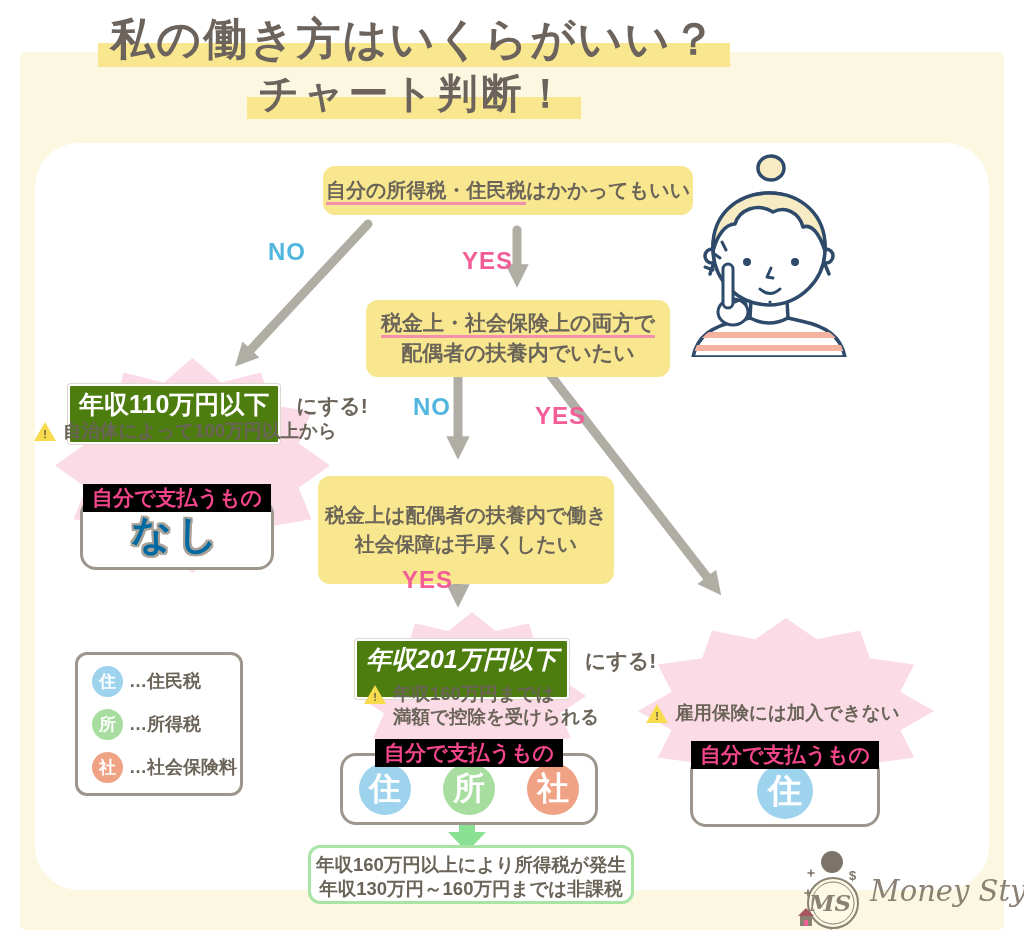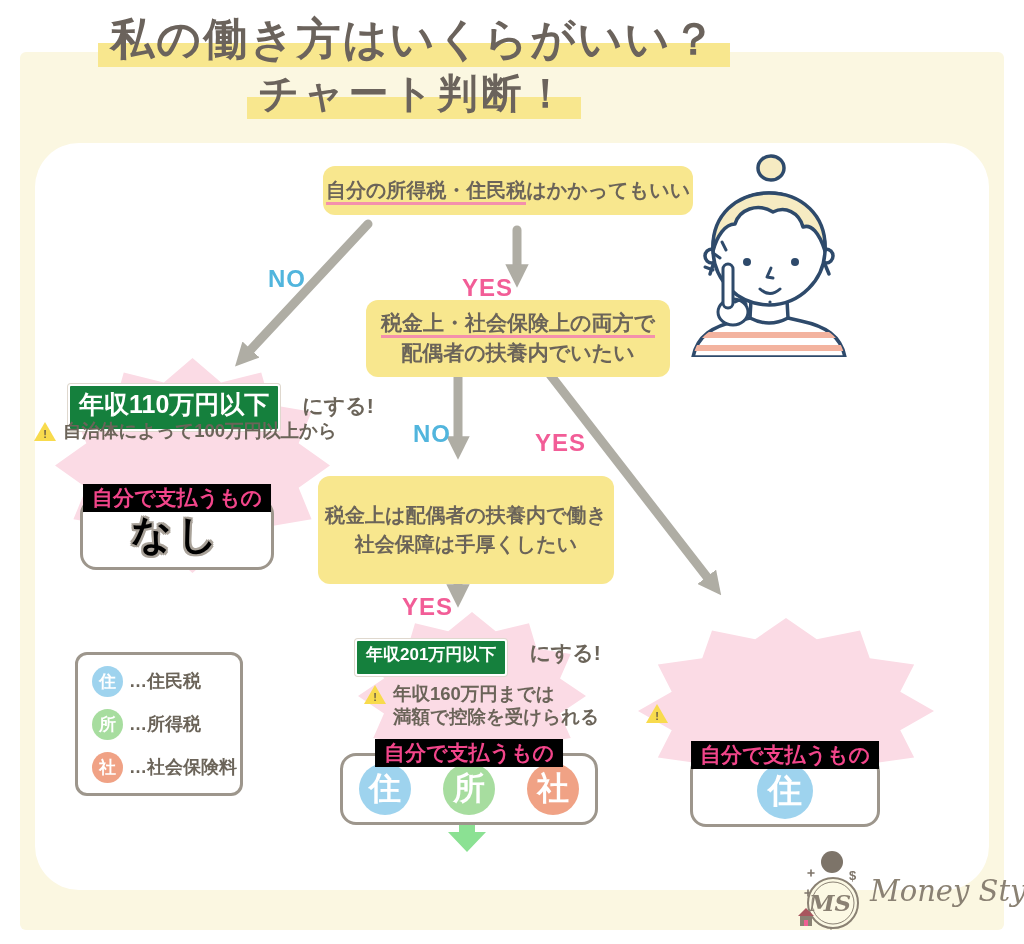--- a/index.html
+++ b/index.html
@@ -15,43 +15,43 @@
   .t1{top:10px;font-size:44px;letter-spacing:2px;}
   .t2{top:66px;font-size:40px;letter-spacing:4px;}
   .hl{background:linear-gradient(transparent 54%, #F8E78E 54%);padding:0 12px 4px;}
 
   
   .node{position:absolute;background:#F8E78E;border-radius:12px;color:#6B6459;font-weight:bold;
         text-align:center;z-index:5;line-height:1.45;}
   .u{border-bottom:3px solid #F490AC;padding-bottom:1px;}
 
   
-  .lbl{position:absolute;font-weight:bold;font-size:24px;letter-spacing:1px;z-index:5;margin-top:27px;}
+  .lbl{position:absolute;font-weight:bold;font-size:24px;letter-spacing:1px;z-index:5;}
   .no{color:#51B5DD}.yes{color:#F25D97}
 
   
   .rhead{position:absolute;z-index:5;white-space:nowrap;}
-  .pink-box{background:#15803d;color:#fff;font-weight:bold;display:inline-block;
-            padding:2px 9px 8px;border-radius:3px;border:2px solid #fff;box-shadow:0 0 0 1px #DFD8CE;}
-  .suffix{font-weight:bold;color:#6B6459;font-size:21px;margin-left:22px;}
+  .pink-box{background:#4d7c0f;color:#fff;font-weight:bold;display:inline-block;
+            padding:2px 9px 21px;border-radius:3px;border:2px solid #fff;box-shadow:0 0 0 1px #DFD8CE;}
+  .suffix{font-weight:bold;color:#6B6459;font-size:21px;margin-left:16px;}
 
   
   .warn{position:absolute;display:flex;align-items:flex-start;gap:7px;font-weight:bold;
         color:#6B6459;font-size:18.5px;z-index:5;white-space:nowrap;line-height:1.2;}
   .warn-tri{width:22px;height:19px;background:#F8DB4D;clip-path:polygon(50% 0,100% 100%,0 100%);
             display:flex;align-items:flex-end;justify-content:center;font-size:11px;line-height:1.3;
             color:#6B5E46;font-weight:bold;flex:none;margin-top:2px;}
   .indent{margin-left:29px;}
 
   
   .paybox{position:absolute;background:#fff;border:3px solid #9D968C;border-radius:16px;z-index:5;
           display:flex;align-items:center;justify-content:center;}
   .paytitle{position:absolute;left:50%;transform:translateX(-50%);top:-17px;background:#000000;
             padding:0 9px;color:#F2458A;font-weight:bold;font-size:21px;white-space:nowrap;}
-  .nashi{font-size:40px;font-weight:bold;letter-spacing:5px;color:#000000;
+  .nashi{font-size:40px;font-weight:bold;letter-spacing:5px;color:#0369a1;
          text-shadow:-2px -2px 0 #A9A299,2px -2px 0 #A9A299,-2px 2px 0 #A9A299,2px 2px 0 #A9A299,
                      -2px 0 0 #A9A299,2px 0 0 #A9A299,0 -2px 0 #A9A299,0 2px 0 #A9A299;}
   .badge{border-radius:50%;color:#fff;font-weight:bold;display:flex;align-items:center;justify-content:center;}
   .bg-lg{width:52px;height:52px;font-size:32px;}
   .bg-xl{width:56px;height:56px;font-size:34px;}
   .bg-sm{width:31px;height:31px;font-size:17px;flex:none;}
   .ju{background:#9ED3EE}.sho{background:#A7DD9F}.sha{background:#F0A285}
   .badges-row{display:flex;gap:32px;align-items:center;}
 
   
@@ -138,44 +138,49 @@
         <span>!</span>
       </span>
     <span>自治体によって100万円以上から</span>
   </div>
   <div class="paybox" style="left:80px;top:498px;width:188px;height:66px;">
     <span class="paytitle">自分で支払うもの</span>
     <span class="nashi">なし</span>
   </div>
 
   <div class="rhead" style="left:355px;top:639px;">
-    <span class="pink-box" style="font-size:17px;">年収201万円以下</span><span class="suffix">にする!</span>
+    <span class="pink-box" style="font-size:25px;font-style:italic;">年収201万円以下</span><span class="suffix">にする!</span>
   </div>
   <div class="warn" style="left:364px;top:683px;">
     <span class="warn-tri">
         <span>!</span>
       </span>
     <span>年収160万円までは</span>
   </div>
   <div class="warn" style="left:364px;top:706px;justify-content:flex-end;">
     <span class="indent">満額で控除を受けられる</span>
   </div>
   <div class="paybox" style="left:340px;top:753px;width:252px;height:66px;">
     <span class="paytitle">自分で支払うもの</span>
     <div class="badges-row">
       <span class="badge bg-lg ju">住</span>
       <span class="badge bg-lg sho">所</span>
       <span class="badge bg-lg sha">社</span>
     </div>
   </div>
+  <div class="green-note" style="left:308px;top:845px;width:320px;height:48px;">
+    <span>年収160万円以上により所得税が発生</span><br>
+    <span>年収130万円～160万円までは非課税</span>
+  </div>
 
   <div class="warn" style="left:646px;top:702px;">
     <span class="warn-tri">
         <span>!</span>
       </span>
+    <span>雇用保険には加入できない</span>
   </div>
   <div class="paybox" style="left:690px;top:755px;width:184px;height:66px;">
     <span class="paytitle">自分で支払うもの</span>
     <span class="badge bg-xl ju">住</span>
   </div>
 
   <div class="legend">
     <div class="legend-row">
       <span class="badge bg-sm ju">住</span>
       <span class="legend-label">…住民税</span>

